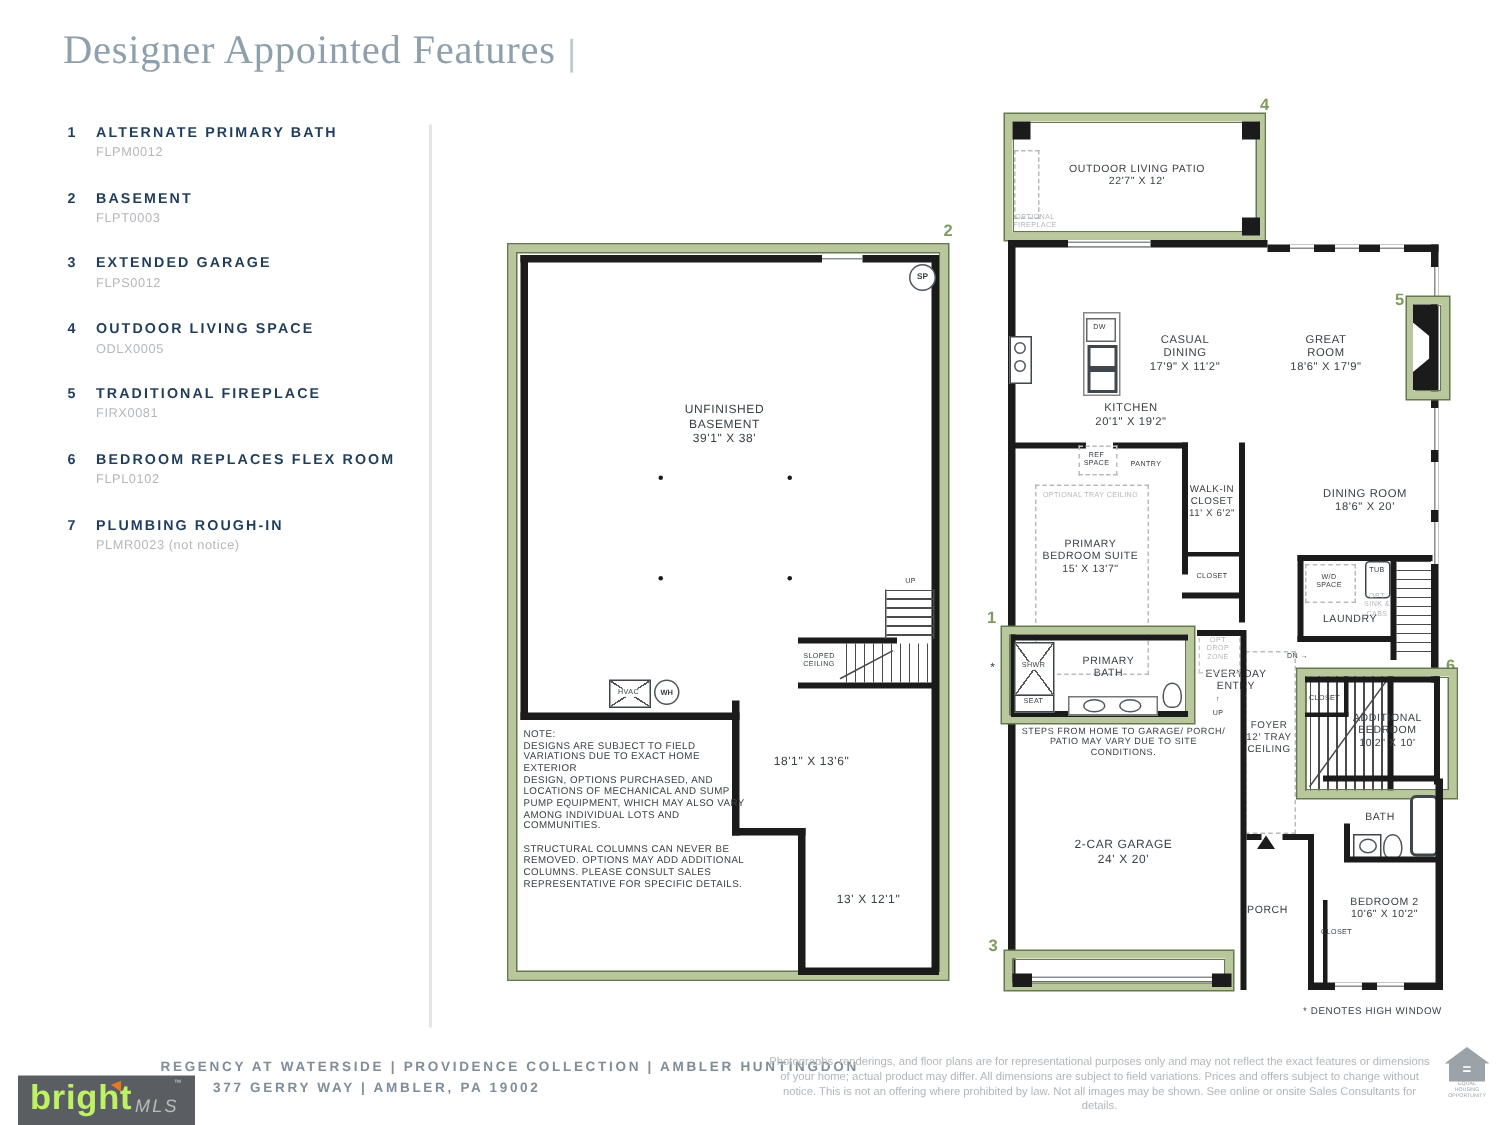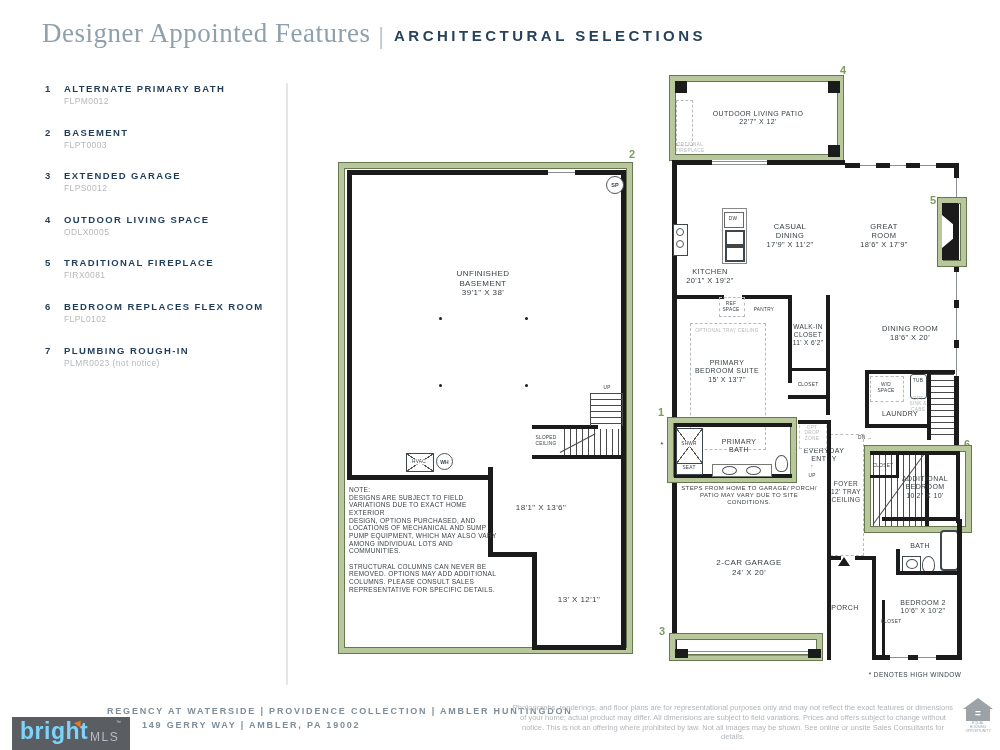--- a/index.html
+++ b/index.html
@@ -34,37 +34,36 @@
   .t6{font-size:7px;transform:translate(-50%,-50%) scale(0.68);}
   .gray{color:#b4b8bb;}
   .marker{position:absolute;color:#7d9c5e;font-size:11px;font-weight:600;}
   .noteblk{position:absolute;left:337px;top:486px;width:148px;font-size:6.5px;color:#3a4145;letter-spacing:0.3px;line-height:1.18;white-space:pre-line;}
   .tri-up{position:absolute;width:0;height:0;border-left:6px solid transparent;border-right:6px solid transparent;border-bottom:9px solid #1b1b1b;}
   
   .fcomm{position:absolute;left:95px;top:706px;font-size:9px;font-weight:bold;color:#7e8d99;letter-spacing:1.8px;}
   .faddr{position:absolute;left:130px;top:720px;font-size:9px;font-weight:bold;color:#7e8d99;letter-spacing:1.8px;}
   .fdisc{position:absolute;left:500px;top:703px;width:442px;font-size:7.5px;color:#b2b6ba;text-align:center;line-height:1.3;}
   .logo{position:absolute;left:0;top:717px;width:118px;height:33px;background:#5a5e62;}
-  .logo .b{position:absolute;left:8px;top:1px;font-size:23px;font-weight:bold;color:#7dd3fc;letter-spacing:0.5px;}
-  .logo .mls{position:absolute;left:78px;top:13px;font-size:12px;color:#b9bcbe;letter-spacing:1.5px;}
+  .logo .b{position:absolute;left:8px;top:1px;font-size:23px;font-weight:bold;color:#bef264;letter-spacing:0.5px;}
+  .logo .mls{position:absolute;left:78px;top:13px;font-size:12px;color:#b9bcbe;letter-spacing:1.5px;font-style:italic;}
   .logo .spark{position:absolute;left:63px;top:3px;width:0;height:0;border-left:4px solid transparent;border-right:4px solid transparent;border-bottom:6px solid #e87722;transform:rotate(35deg);}
   .logo .tm{position:absolute;left:104px;top:2px;font-size:5px;color:#cfd2d4;}
   .eho{position:absolute;left:947px;top:698px;width:38px;height:34px;color:#9ba3a9;}
   .eho .roof{position:absolute;left:4px;top:0;width:0;height:0;border-left:15px solid transparent;border-right:15px solid transparent;border-bottom:11px solid #9ba3a9;}
   .eho .bodyb{position:absolute;left:7px;top:10px;width:24px;height:13px;background:#9ba3a9;color:#fff;font-weight:bold;font-size:10px;text-align:center;line-height:12px;}
   .eho .txt{position:absolute;left:-6px;top:23px;width:50px;text-align:center;font-size:7px;transform:scale(0.5);transform-origin:center top;white-space:pre-line;line-height:1.1;}
 </style>
 </head>
 <body>
 
 <div class="page">
 
   <div class="title">Designer Appointed Features</div>
   <div class="titlesep">|</div>
-  <div class="archsel">ARCHITECTURAL SELECTIONS</div>
 
   <div class="feat" style="top:83px">
     <span class="num">1</span>
     <span class="ftitle">ALTERNATE PRIMARY BATH</span>
     <span class="fcode">FLPM0012</span>
   </div>
   <div class="feat" style="top:127px">
     <span class="num">2</span>
     <span class="ftitle">BASEMENT</span>
     <span class="fcode">FLPT0003</span>
@@ -191,21 +190,21 @@
     <div class="wg" style="left:930px;top:215px;width:11px;height:33px;clip-path:polygon(0 0,100% 28%,100% 72%,0 100%)"></div>
 
     <div class="box" style="left:661px;top:224px;width:13px;height:30px"></div>
     <div class="oval" style="left:664px;top:228px;width:6px;height:6px"></div>
     <div class="oval" style="left:664px;top:240px;width:6px;height:6px"></div>
     <div class="box" style="left:710px;top:208px;width:23px;height:54px;border-color:#888"></div>
     <div class="box" style="left:712px;top:212px;width:18px;height:14px;border-color:#666"></div>
     <div class="lbl t6" style="left:721px;top:219px">DW</div>
     <div class="box" style="left:713px;top:230px;width:16px;height:12px;border-width:2px"></div>
     <div class="box" style="left:713px;top:246px;width:16px;height:12px;border-width:2px"></div>
-    <div class="lbl s75" style="left:698px;top:276px">KITCHEN
+    <div class="lbl s75" style="left:742px;top:276px">KITCHEN
 20'1" X 19'2"</div>
     <div class="lbl s75" style="left:778px;top:235px">CASUAL
 DINING
 17'9" X 11'2"</div>
     <div class="lbl s75" style="left:872px;top:235px">GREAT
 ROOM
 18'6" X 17'9"</div>
 
     <div class="w" style="left:660px;top:295px;width:52px;height:4px"></div>
     <div class="w" style="left:730px;top:295px;width:50px;height:4px"></div>
@@ -326,21 +325,21 @@
     <div class="marker" style="left:647px;top:625px">3</div>
     <div class="gframe" style="left:658px;top:634px;width:142px;height:16px"></div>
     <div class="w" style="left:663px;top:649px;width:13px;height:9px"></div>
     <div class="w" style="left:796px;top:649px;width:13px;height:9px"></div>
     <div class="wl" style="left:676px;top:651px;width:120px;height:1px"></div>
     <div class="wl" style="left:676px;top:655px;width:120px;height:1px"></div>
     <div class="lbl s65" style="left:903px;top:675px;white-space:nowrap">* DENOTES HIGH WINDOW</div>
   </div>
 
   <div class="fcomm">REGENCY AT WATERSIDE  |  PROVIDENCE COLLECTION  |  AMBLER HUNTINGDON</div>
-  <div class="faddr">149 GERRY WAY  |  AMBLER, PA 19002</div>
+  <div class="faddr">377 GERRY WAY  |  AMBLER, PA 19002</div>
   <div class="fdisc">Photographs, renderings, and floor plans are for representational purposes only and may not reflect the exact features or dimensions of your home; actual product may differ. All dimensions are subject to field variations. Prices and offers subject to change without notice. This is not an offering where prohibited by law. Not all images may be shown. See online or onsite Sales Consultants for details.</div>
   <div class="logo">
     <span class="b">bright</span>
     <span class="spark"></span>
     <span class="mls">MLS</span>
     <span class="tm">™</span>
   </div>
   <div class="eho">
     <span class="roof"></span>
     <span class="bodyb">=</span>

